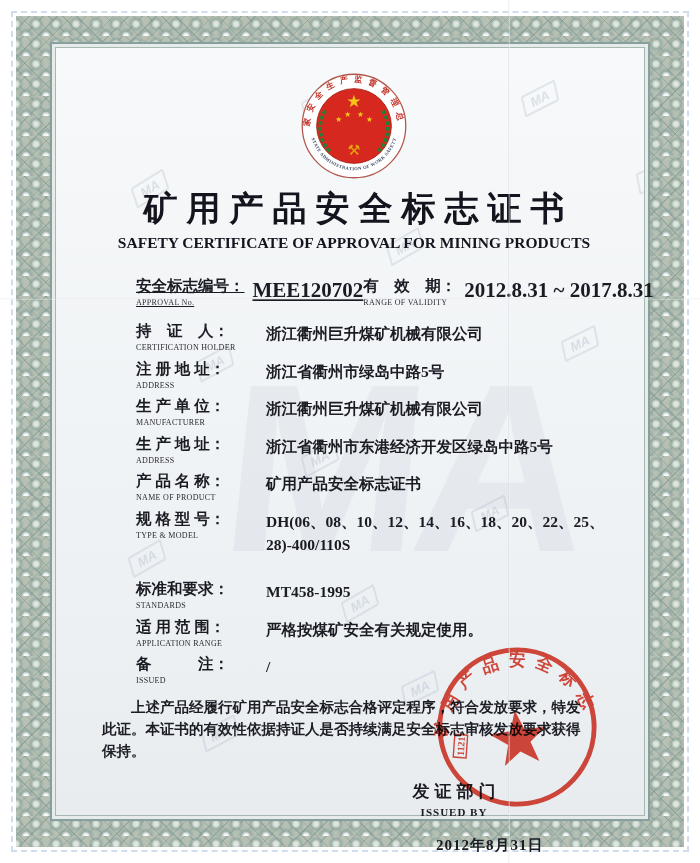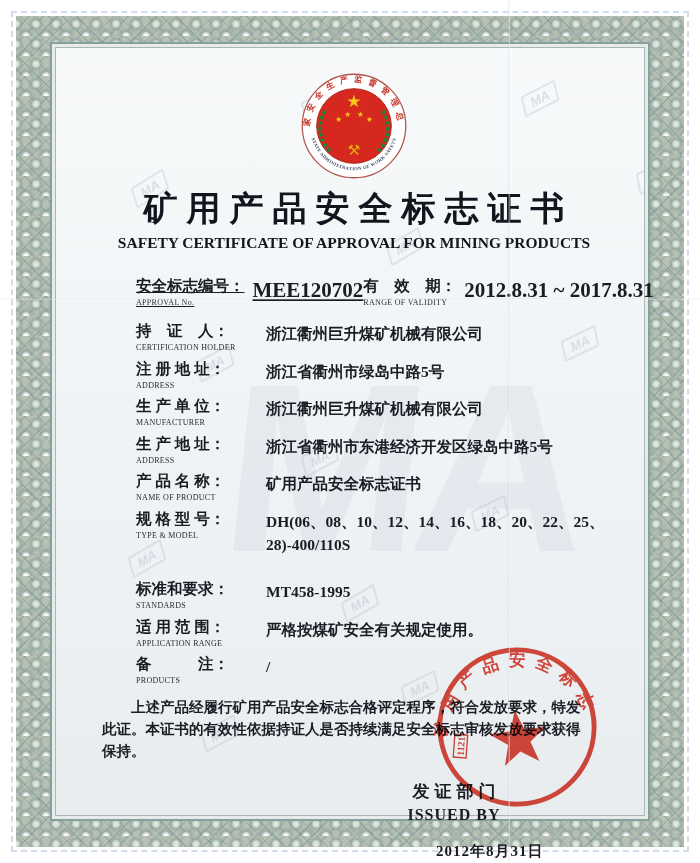--- a/index.html
+++ b/index.html
@@ -53,21 +53,21 @@
 
   .rows{margin-top:14px;}
   .row{display:grid;grid-template-columns:130px 1fr;min-height:37.5px;}
   .row .fvalue{font-size:15.5px;font-weight:600;padding-top:1px;line-height:1.5;}
   .gap-before{margin-top:23px;}
 
   .declaration{margin:4px 24px 0 -34px;font-size:14.5px;font-weight:600;
       line-height:1.55;text-indent:2em;color:#1d1d26;}
   .issued{margin:17px 0 0 248px;text-align:center;width:140px;}
   .issued .zh{font-size:17px;font-weight:bold;letter-spacing:5px;text-indent:5px;}
-  .issued .en{font-size:16px;font-weight:bold;letter-spacing:1px;margin-top:3px;}
+  .issued .en{font-size:11px;font-weight:bold;letter-spacing:1px;margin-top:3px;}
   .issue-date{margin:18px 0 0 300px;font-size:15px;font-weight:600;letter-spacing:1px;}
 
   
   .stamp{position:absolute;left:433px;top:643px;width:168px;height:168px;z-index:5;
       transform:rotate(-8deg);opacity:.92;mix-blend-mode:multiply;pointer-events:none;}
 </style>
 </head>
 <body>
 
 <div class="band">
@@ -190,21 +190,21 @@
           <div class="row">
             <div class="lblk">
               <div class="zh">适 用 范 围：</div>
               <div class="en">APPLICATION RANGE</div>
             </div>
             <div class="fvalue">严格按煤矿安全有关规定使用。</div>
           </div>
           <div class="row">
             <div class="lblk">
               <div class="zh">备　　　注：</div>
-              <div class="en">PRODUCTS</div>
+              <div class="en">ISSUED</div>
             </div>
             <div class="fvalue">/</div>
           </div>
         </div>
 
         <div class="declaration">上述产品经履行矿用产品安全标志合格评定程序，符合发放要求，特发此证。本证书的有效性依据持证人是否持续满足安全标志审核发放要求获得保持。</div>
 
         <div class="issued">
           <div class="zh">发证部门</div>
           <div class="en">ISSUED BY</div>

